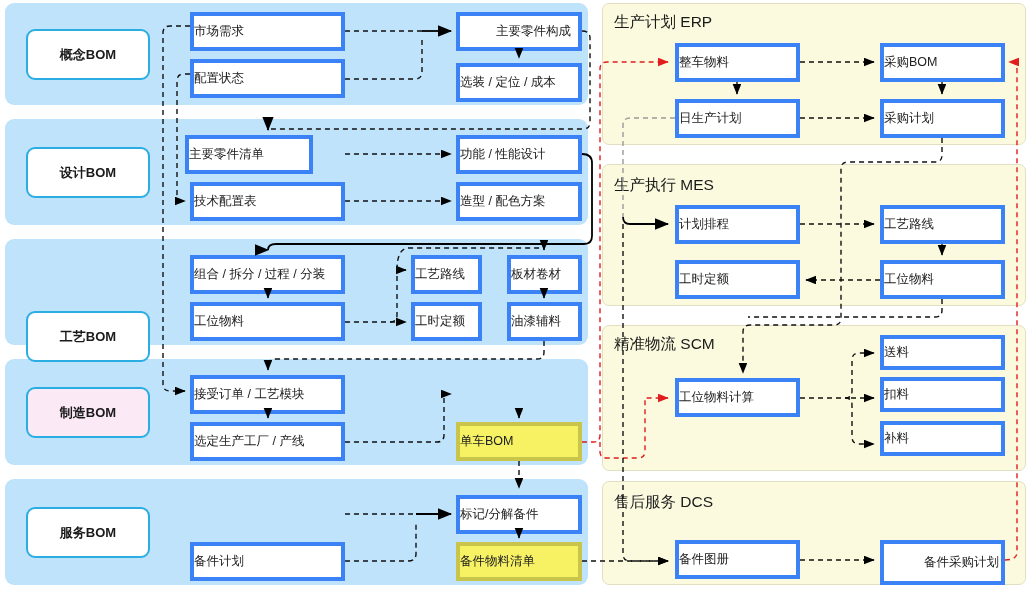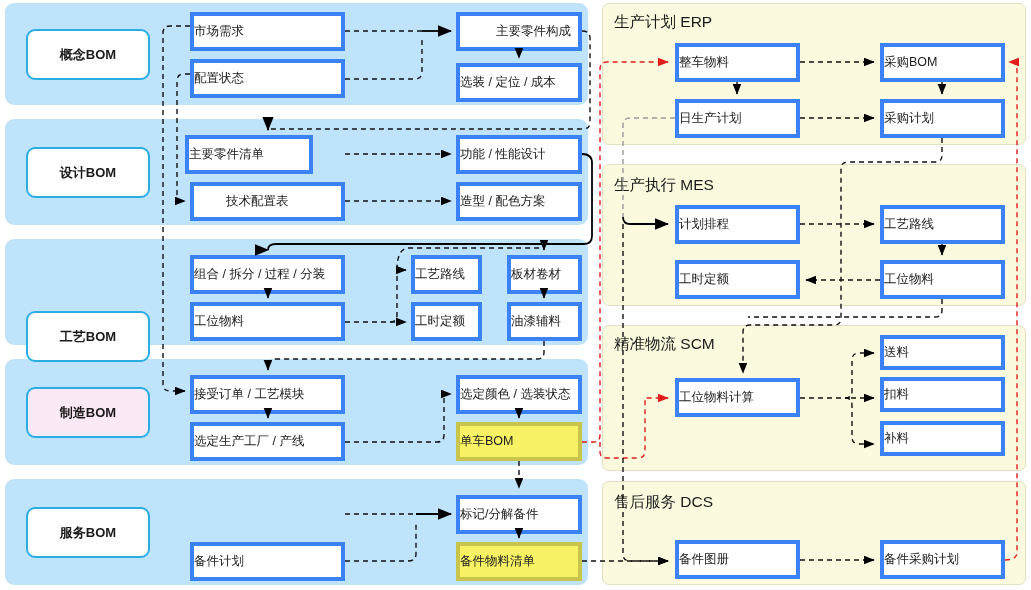--- a/index.html
+++ b/index.html
@@ -123,21 +123,21 @@
   <div class="nbox" style="left:456px;top:12px;width:126px;height:39px;padding-left:36px;">
     <span>主要零件构成</span>
   </div>
   <div class="nbox" style="left:456px;top:63px;width:126px;height:39px;">
     <span>选装 / 定位 / 成本</span>
   </div>
 
   <div class="nbox" style="left:185px;top:135px;width:128px;height:39px;">
     <span>主要零件清单</span>
   </div>
-  <div class="nbox" style="left:190px;top:182px;width:155px;height:39px;padding-left:32px;">
+  <div class="nbox" style="left:190px;top:182px;width:155px;height:39px;">
     <span>技术配置表</span>
   </div>
   <div class="nbox" style="left:456px;top:135px;width:126px;height:39px;">
     <span>功能 / 性能设计</span>
   </div>
   <div class="nbox" style="left:456px;top:182px;width:126px;height:39px;">
     <span>造型 / 配色方案</span>
   </div>
 
   <div class="nbox" style="left:190px;top:255px;width:155px;height:39px;">
@@ -157,23 +157,20 @@
   </div>
   <div class="nbox" style="left:507px;top:302px;width:75px;height:39px;">
     <span>油漆辅料</span>
   </div>
 
   <div class="nbox" style="left:190px;top:375px;width:155px;height:39px;">
     <span>接受订单 / 工艺模块</span>
   </div>
   <div class="nbox" style="left:190px;top:422px;width:155px;height:39px;">
     <span>选定生产工厂 / 产线</span>
-  </div>
-  <div class="nbox" style="left:456px;top:375px;width:126px;height:39px;">
-    <span>选定颜色 / 选装状态</span>
   </div>
   <div class="nbox yellow" style="left:456px;top:422px;width:126px;height:39px;">
     <span>单车BOM</span>
   </div>
 
   <div class="nbox" style="left:190px;top:542px;width:155px;height:39px;">
     <span>备件计划</span>
   </div>
   <div class="nbox" style="left:456px;top:495px;width:126px;height:39px;">
     <span>标记/分解备件</span>
@@ -225,21 +222,21 @@
   </div>
   <div class="nbox" style="left:880px;top:421px;width:125px;height:35px;">
     <span>补料</span>
   </div>
 
   <div class="panel" style="top:481px;height:104px;"></div>
   <div class="panel-title" style="left:614px;top:492px;">售后服务  DCS</div>
   <div class="nbox" style="left:675px;top:540px;width:125px;height:39px;">
     <span>备件图册</span>
   </div>
-  <div class="nbox" style="left:880px;top:540px;width:125px;height:39px;">
+  <div class="nbox" style="left:880px;top:540px;width:125px;height:45px;padding-left:40px;">
     <span>备件采购计划</span>
   </div>
 
   <svg class="links" viewBox="0 0 1031 590">
     <defs>
       <marker id="ah" markerWidth="9" markerHeight="9" refX="7.4" refY="3.2" orient="auto">
         <path d="M0,0 L8,3.2 L0,6.4 z" fill="#000"></path>
       </marker>
       <marker id="ahr" markerWidth="9" markerHeight="9" refX="7.4" refY="3.2" orient="auto">
         <path d="M0,0 L8,3.2 L0,6.4 z" fill="#e11d1d"></path>

